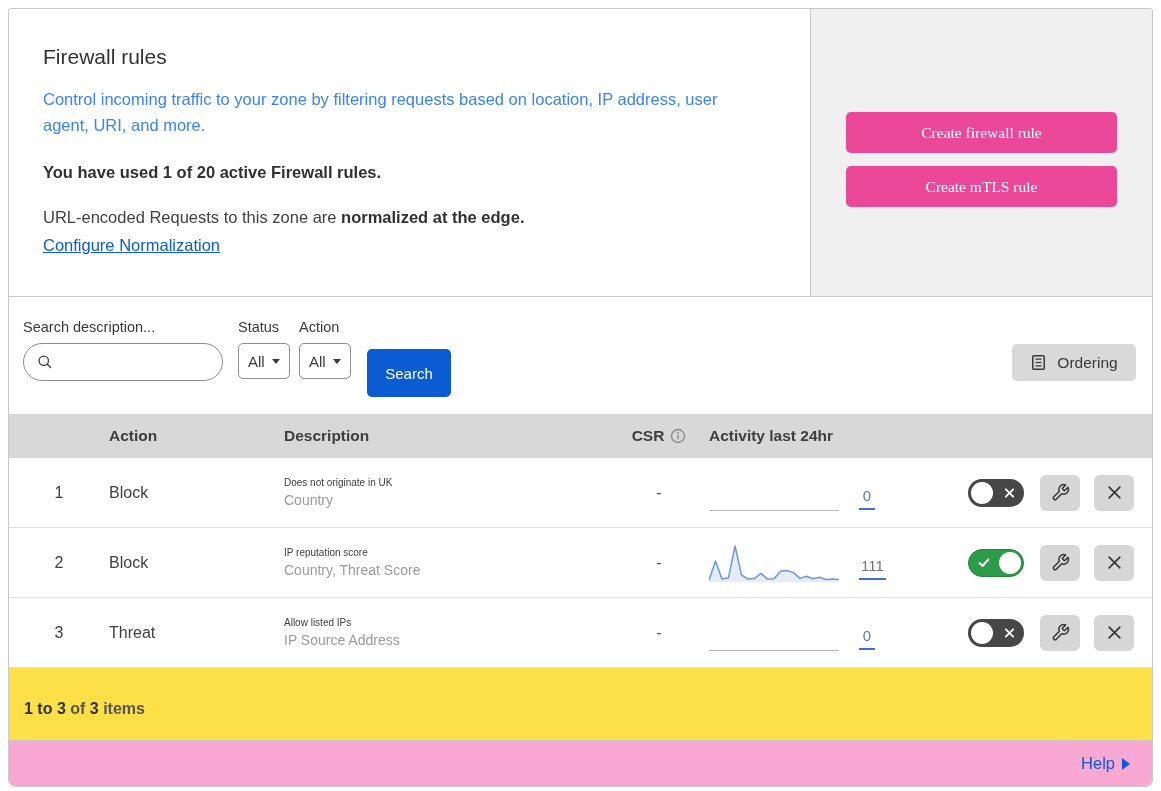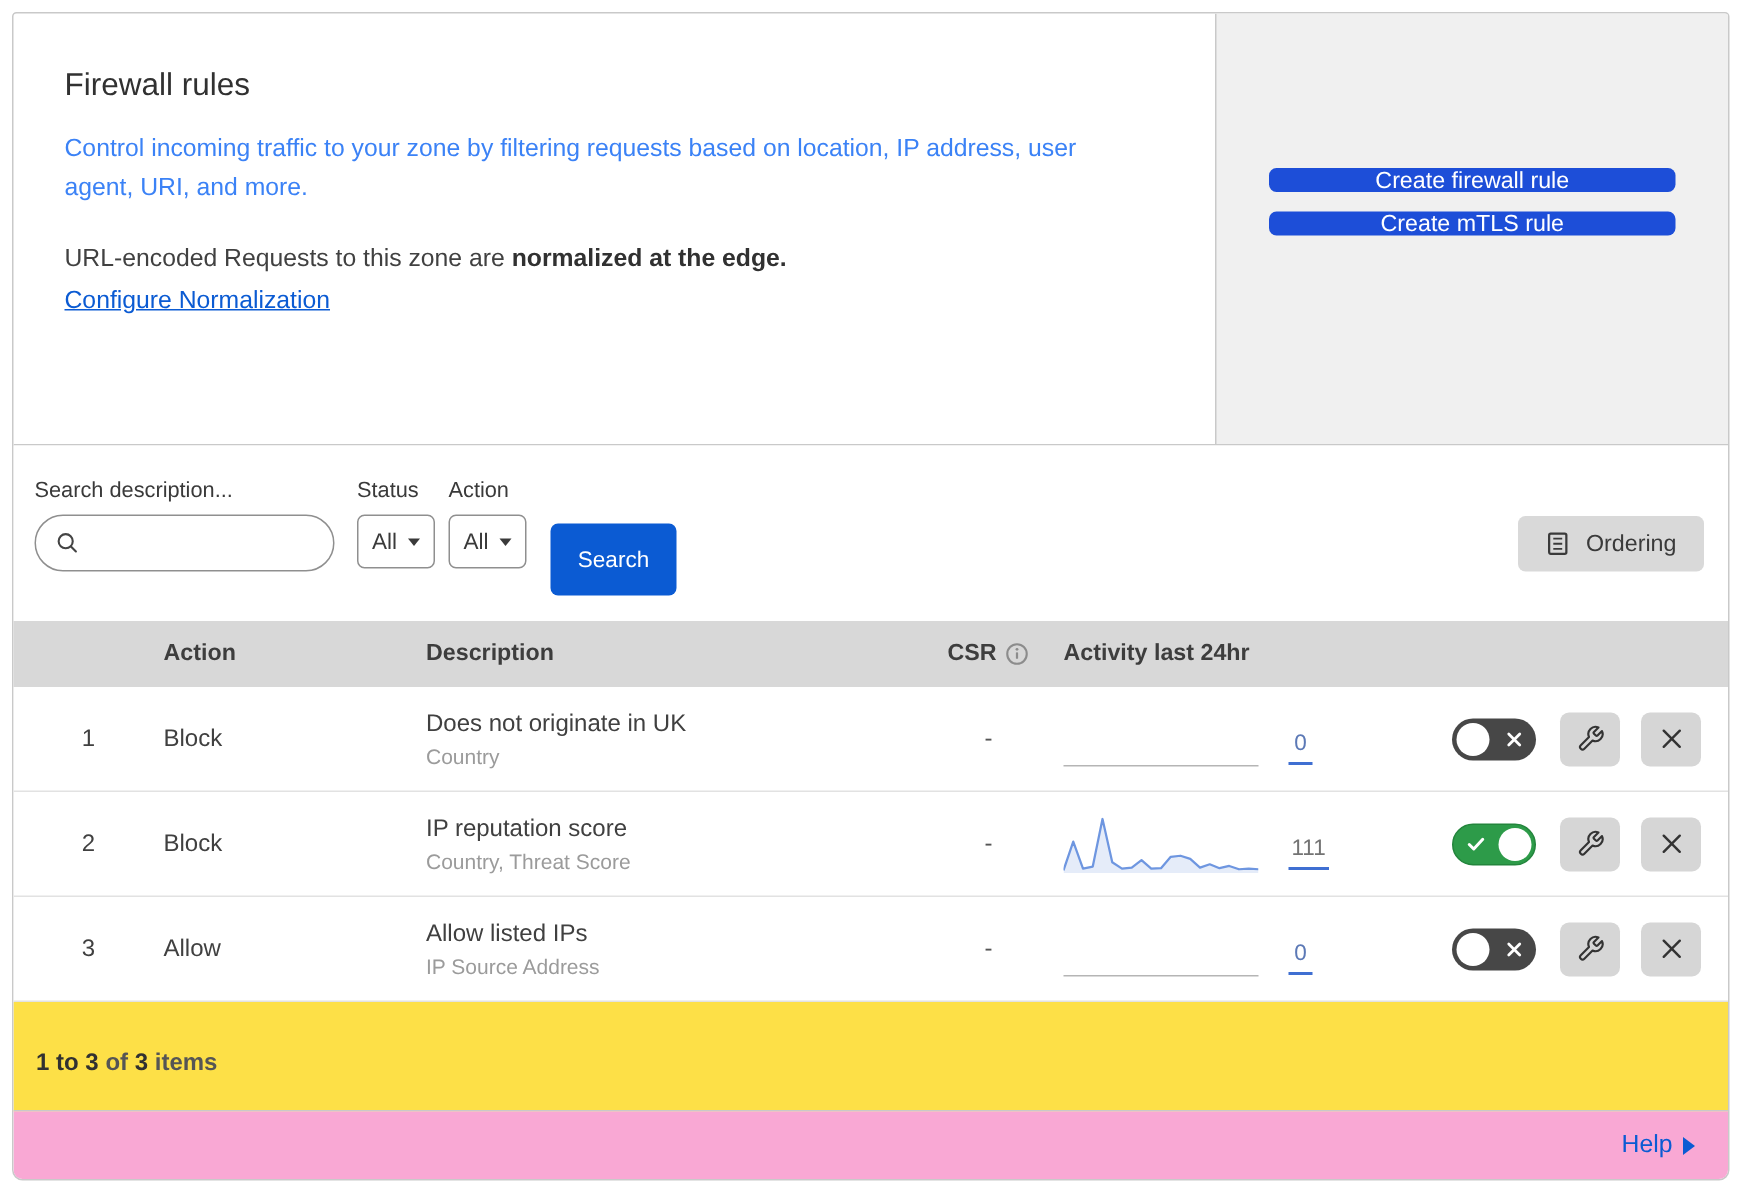--- a/index.html
+++ b/index.html
@@ -13,22 +13,22 @@
   .top-section { height: 288px; flex-shrink: 0; display: flex; border-bottom: 1px solid #c9c9c9; }
   .intro { flex: 1; padding: 36px 30px 0 34px; }
   .intro h1 { font-size: 21px; font-weight: 400; color: #313131; margin-bottom: 17px; }
   .intro .desc { font-size: 16.5px; line-height: 26px; color: #3b82f6; max-width: 715px; margin-bottom: 25px; }
   .intro .usage { font-size: 16.5px; font-weight: 700; color: #313131; margin-bottom: 26px; }
   .intro .norm { font-size: 16.5px; color: #414141; margin-bottom: 9px; }
   .intro .norm b { color: #313131; }
   .link { color: #0b5bd3; text-decoration: underline; font-size: 16.5px; cursor: pointer; }
   .actions-panel { width: 342px; flex-shrink: 0; background: #f0f0f0; border-left: 1px solid #c9c9c9;
     display: flex; flex-direction: column; align-items: center; padding-top: 103px; gap: 13px; }
-  .btn-primary { width: 271px; height: 16px; background: #1d4ed8; color: #fff; border: none;
-    border-radius: 5px; font-size: 15.5px; font-family: Liberation Sans, sans-serif; cursor: pointer; }
+  .btn-primary { width: 271px; height: 41px; background: #ec4899; color: #fff; border: none;
+    border-radius: 5px; font-size: 15.5px; font-family: Liberation Serif, serif; cursor: pointer; }
 
   
   .filter-section { height: 117px; flex-shrink: 0; position: relative; background: #fff; }
   .field-label { font-size: 14.5px; color: #3a3a3a; margin-bottom: 8px; display: block; }
   .search-group { position: absolute; left: 14px; top: 22px; }
   .search-box { width: 200px; height: 38px; border: 1px solid #8f8f8f; border-radius: 19px;
     display: flex; align-items: center; padding-left: 13px; background: #fff; }
   .search-box input { border: none; outline: none; flex: 1; font-size: 15px; margin-left: 8px;
     font-family: inherit; background: transparent; min-width: 0; }
   .status-group { position: absolute; left: 229px; top: 22px; }
@@ -46,21 +46,21 @@
     justify-content: center; gap: 10px; font-size: 15.5px; color: #3a3a3a; font-family: inherit; cursor: pointer; }
 
   
   .grid-cols { display: grid; grid-template-columns: 100px 175px 325px 100px 250px 1fr; align-items: center; }
   .table-header { height: 44px; flex-shrink: 0; background: #d8d8d8; font-size: 15.5px;
     font-weight: 600; color: #3d3d3d; }
   .csr-head { display: flex; align-items: center; justify-content: center; gap: 6px; }
   .rule-row { height: 70px; flex-shrink: 0; border-bottom: 1px solid #e2e2e2; background: #fff; }
   .cell-num { text-align: center; font-size: 16px; color: #404040; }
   .cell-action { font-size: 16px; color: #404040; }
-  .cell-desc .d-main { font-size: 16px; color: #404040; }
+  .cell-desc .d-main { font-size: 10px; color: #404040; }
   .cell-desc .d-sub { font-size: 14px; color: #9b9b9b; margin-top: 4px; }
   .cell-csr { text-align: center; font-size: 16px; color: #555; }
   .cell-activity { display: flex; align-items: center; }
   .spark-wrap { width: 130px; height: 42px; position: relative; }
   .flat-line { position: absolute; left: 0; right: 0; bottom: 3px; border-bottom: 1px solid #b5b5b5; }
   .count-link { margin-left: 20px; font-size: 15px; color: #5c79b6; text-align: center;
     padding: 0 2px 4px 2px; border-bottom: 2px solid #3f6fd2; transform: translateY(6px);
     min-width: 16px; cursor: pointer; text-decoration: none; display: inline-block; }
   .cell-controls { display: flex; align-items: center; justify-content: flex-end; padding-right: 18px; }
   .toggle { width: 56px; height: 28px; border-radius: 14px; position: relative; cursor: pointer; flex-shrink: 0; }
@@ -89,20 +89,21 @@
 </style>
 </head>
 <body>
 
 <div class="page">
 
   <div class="top-section">
     <div class="intro">
       <h1>Firewall rules</h1>
       <p class="desc">Control incoming traffic to your zone by filtering requests based on location, IP address, user agent, URI, and more.</p>
+      <p class="usage">You have used 1 of 20 active Firewall rules.</p>
       <p class="norm"><span>URL-encoded Requests to this zone are </span><b>normalized at the edge.</b></p>
       <a class="link">Configure Normalization</a>
     </div>
     <div class="actions-panel">
       <button class="btn-primary">Create firewall rule</button>
       <button class="btn-primary">Create mTLS rule</button>
     </div>
   </div>
 
   <div class="filter-section">
@@ -253,21 +254,21 @@
               <line x1="2" y1="2" x2="12" y2="12" stroke="#333" stroke-width="1.5" stroke-linecap="round"></line>
               <line x1="12" y1="2" x2="2" y2="12" stroke="#333" stroke-width="1.5" stroke-linecap="round"></line>
             </svg>
         </span>
       </button>
     </div>
   </div>
 
   <div class="rule-row grid-cols">
     <div class="cell-num">3</div>
-    <div class="cell-action">Allow</div>
+    <div class="cell-action">Threat</div>
     <div class="cell-desc">
       <div class="d-main">Allow listed IPs</div>
       <div class="d-sub">IP Source Address</div>
     </div>
     <div class="cell-csr">-</div>
     <div class="cell-activity">
       <div class="spark-wrap">
           <div class="flat-line"></div>
         </div>
       <a class="count-link">0</a>

